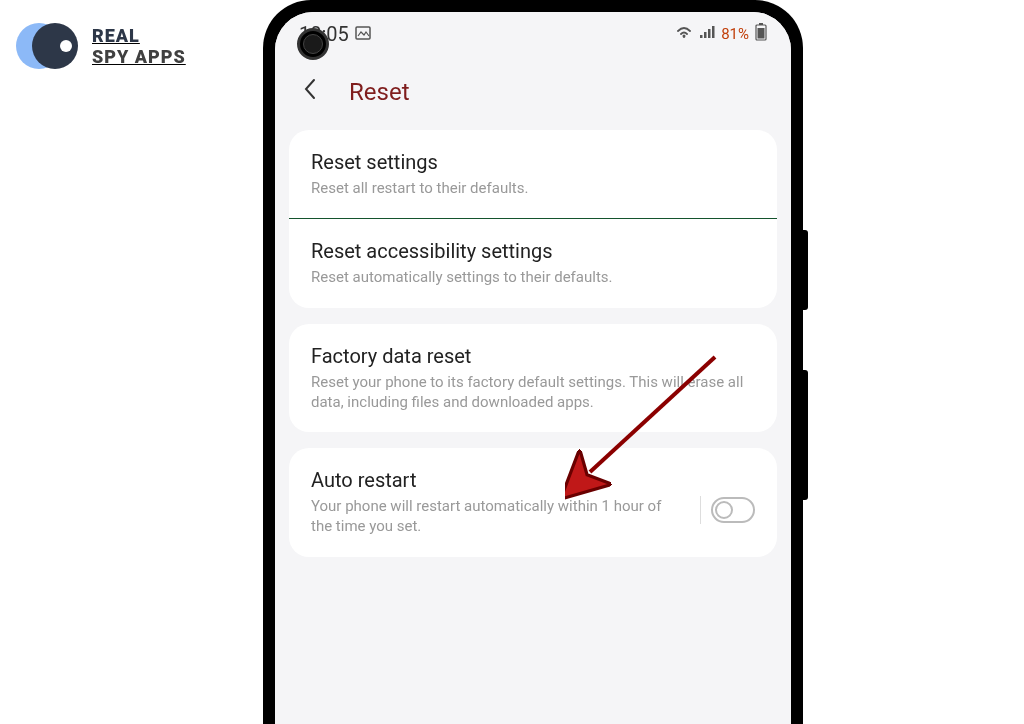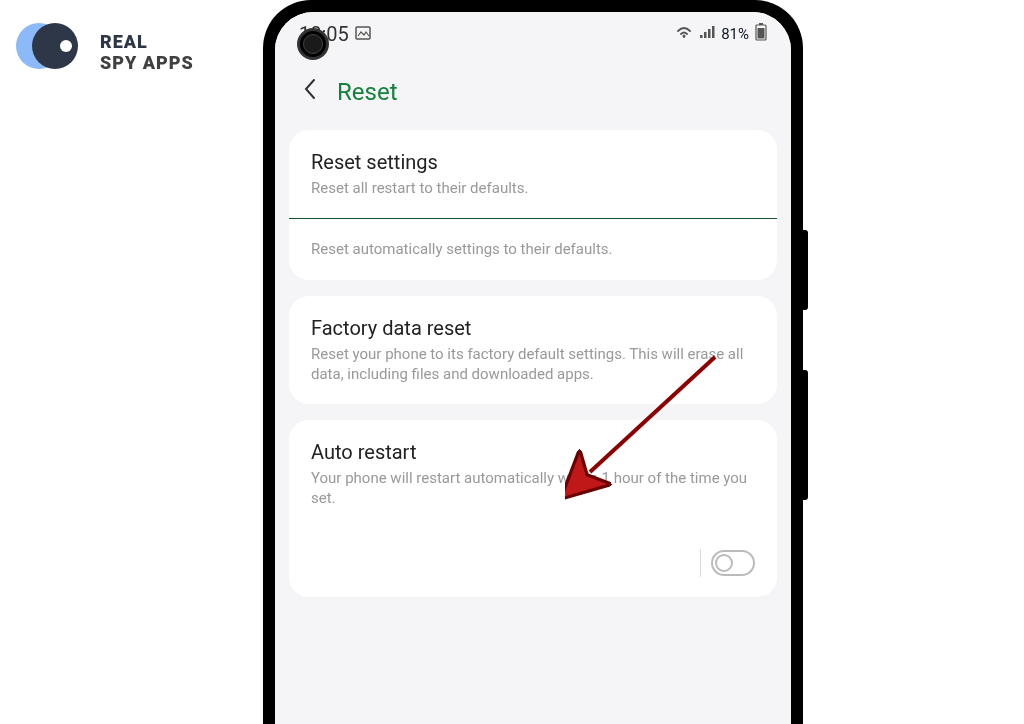--- a/index.html
+++ b/index.html
@@ -11,22 +11,23 @@
       position: relative;
       overflow: hidden;
     }
     
     
     .logo {
       position: absolute;
       top: 18px;
       left: 16px;
       display: flex;
-      align-items: flex-end;
-      gap: 24px;
+      align-items: center;
+      gap: 16px;
+      text-decoration: underline;
     }
     .logo-icon {
       position: relative;
       width: 60px;
       height: 55px;
     }
     .logo-circle-blue {
       position: absolute;
       width: 46px;
       height: 46px;
@@ -133,21 +134,21 @@
     }
     .status-pic-icon {
       margin-left: 6px;
     }
     .status-right {
       margin-left: auto;
       display: flex;
       align-items: center;
       gap: 6px;
       font-size: 15px;
-      color: #0f172a;
+      color: #c2410c;
     }
     .wifi-icon, .signal-icon, .battery-icon {
       display: inline-block;
     }
     
     
     .header {
       height: 60px;
       display: flex;
       align-items: center;
@@ -156,23 +157,23 @@
     }
     .back-chevron {
       font-size: 24px;
       color: #333;
       font-weight: 300;
       padding: 4px 8px;
       cursor: pointer;
     }
     .header-title {
       font-size: 24px;
-      color: #15803d;
+      color: #7f1d1d;
       font-weight: 400;
-      margin-left: 12px;
+      margin-left: 24px;
     }
     
     
     .content {
       padding: 14px 14px;
     }
     .card {
       background: #fff;
       border-radius: 20px;
       overflow: hidden;
@@ -192,24 +193,23 @@
       font-weight: 400;
       margin-bottom: 4px;
     }
     .item-desc {
       font-size: 15px;
       color: #999;
       line-height: 1.35;
     }
     .list-item-toggle {
       display: flex;
-      align-items: flex-end;
+      align-items: center;
       justify-content: space-between;
       gap: 24px;
-      flex-direction: column;
     }
     .toggle-text {
       flex: 1;
     }
     .toggle-wrap {
       display: flex;
       align-items: center;
       gap: 10px;
       padding-top: 16px;
     }
@@ -314,20 +314,21 @@
     </div>
 
     <div class="content">
 
       <div class="card">
         <div class="list-item">
           <div class="item-title">Reset settings</div>
           <div class="item-desc">Reset all restart to their defaults.</div>
         </div>
         <div class="list-item">
+          <div class="item-title">Reset accessibility settings</div>
           <div class="item-desc">Reset automatically settings to their defaults.</div>
         </div>
       </div>
 
       <div class="card">
         <div class="list-item">
           <div class="item-title">Factory data reset</div>
           <div class="item-desc">Reset your phone to its factory default settings. This will erase all data, including files and downloaded apps.</div>
         </div>
       </div>

